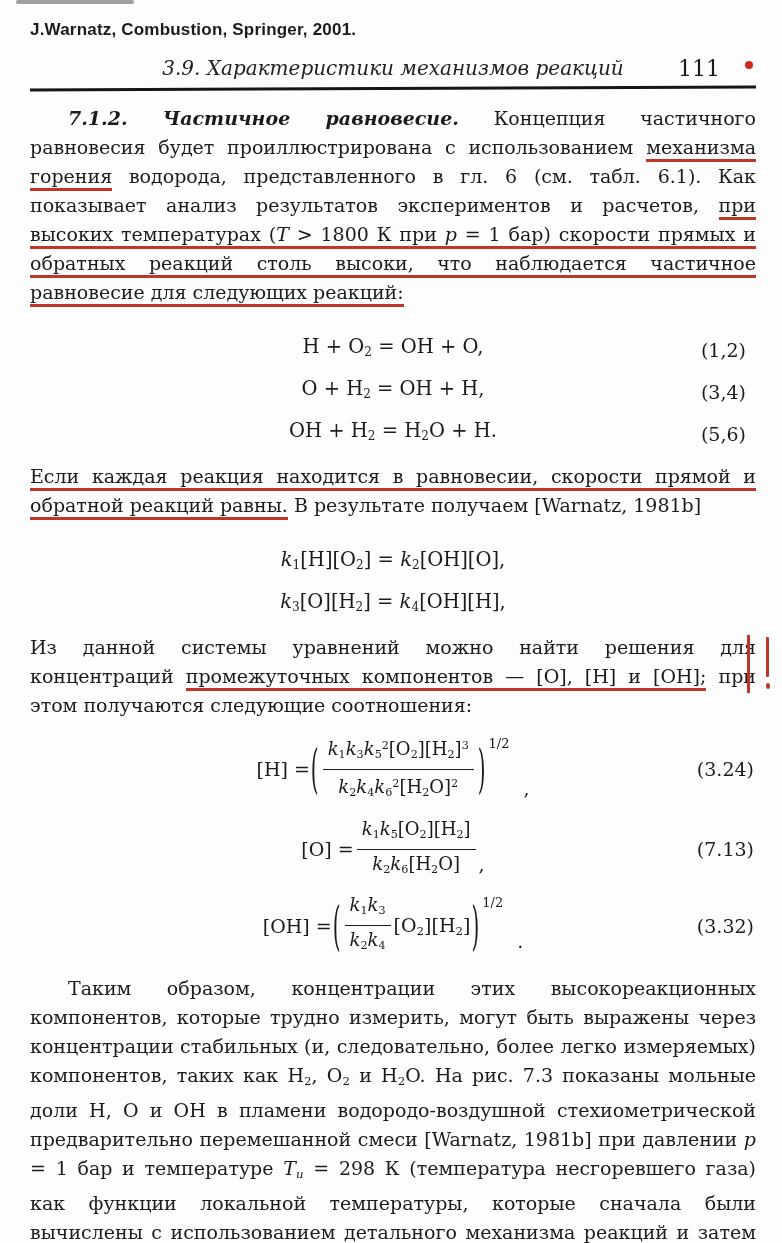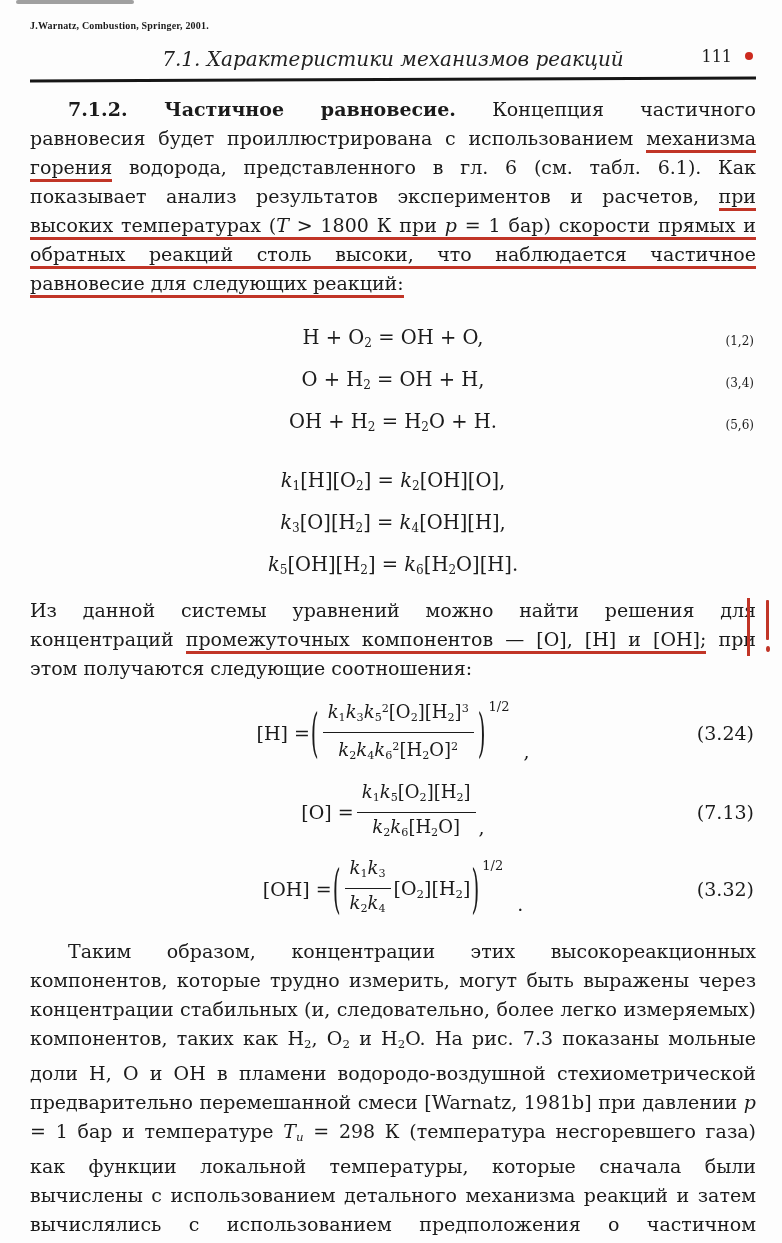--- a/index.html
+++ b/index.html
@@ -9,45 +9,45 @@
     min-height:1243px;
     background:#fdfdfd;
     font-family:"DejaVu Serif","Liberation Serif",serif;
     color:#1b1b1b;
     box-sizing:border-box;
     padding:20px 26px 20px 30px;
     overflow:hidden;
   }
   .scan-smudge{position:absolute;top:0;left:16px;width:118px;height:4px;background:#444;opacity:.5;border-radius:2px;}
   .attribution{
-    font-family:Liberation Serif, serif;
-    font-weight:bold;font-size:10px;letter-spacing:.2px;
+    font-family:Liberation Sans, sans-serif;
+    font-weight:bold;font-size:17px;letter-spacing:.2px;
   }
   .headrow{position:relative;margin-top:16px;height:26px;}
   .running-head{
     display:block;text-align:center;font-style:italic;font-size:20px;color:#222;
   }
-  .pagenum{position:absolute;right:24px;top:0;font-size:16px;font-style:normal;}
+  .pagenum{position:absolute;right:36px;top:0;font-size:22px;font-style:normal;}
   .reddot{position:absolute;right:3px;top:5px;width:8px;height:8px;border-radius:50%;background:#cc2a1e;}
   .headrule{height:3px;background:#161616;margin-top:5px;transform:rotate(-0.25deg);}
   .content{margin-top:14px;}
   .para{font-size:19px;line-height:29px;text-align:justify;margin:0;}
   .ind{text-indent:38px;}
   
-  .b{font-weight:bold;}
+  .b{font-weight:bold;font-style:italic;}
   .i{font-style:italic;}
   .u{border-bottom:3px solid #c13527;padding-bottom:1px;}
   .iu{font-style:italic;border-bottom:3px solid #c13527;padding-bottom:1px;}
   .sub{font-size:.62em;vertical-align:-0.25em;}
   .sup{font-size:.62em;vertical-align:.55em;}
   .isub{font-size:.62em;vertical-align:-0.25em;font-style:italic;}
   
   .eqblock{margin:26px 0 12px;}
   .crow{position:relative;text-align:center;font-size:19.5px;margin:9px 0;line-height:27px;}
-  .crow .eqnum{position:absolute;right:2px;top:50%;transform:translateY(-50%);font-size:12px;}
+  .crow .eqnum{position:absolute;right:10px;top:50%;transform:translateY(-50%);font-size:19px;}
   
   .fblock{margin:14px 0 16px;}
   .frow{position:relative;display:flex;align-items:center;justify-content:center;margin:12px 0;font-size:19px;min-height:58px;}
   .frow .eqnum{position:absolute;right:2px;top:50%;transform:translateY(-50%);font-size:19px;}
   .fbody{display:inline-flex;align-items:center;}
   .frac{display:inline-block;text-align:center;margin:0 3px;font-size:18px;line-height:24px;}
   .fr-num{display:block;border-bottom:1.5px solid #1b1b1b;padding:0 5px 2px;}
   .fr-den{display:block;padding:2px 5px 0;}
   .bigp{display:inline-block;transform:scaleY(2.6);font-size:20px;padding:0 1px;font-weight:400;}
   .pexp{font-size:13px;align-self:flex-start;margin:2px 14px 0 2px;}
@@ -61,21 +61,21 @@
 </style>
 </head>
 <body>
 
 <div class="page">
   <div class="scan-smudge"></div>
 
   <div class="attribution">J.Warnatz, Combustion, Springer, 2001.</div>
 
   <div class="headrow">
-    <span class="running-head">7.1. Характеристики механизмов реакций</span>
+    <span class="running-head">3.9. Характеристики механизмов реакций</span>
     <span class="pagenum">111</span>
     <span class="reddot"></span>
   </div>
   <div class="headrule"></div>
 
   <div class="content">
 
     <p class="para ind"><span class="b">7.1.2. Частичное равновесие.</span><span> Концепция частичного равновесия будет проиллюстрирована с использованием </span><span class="u">механизма горения</span><span> водорода, представленного в гл. 6 (см. табл. 6.1). Как показывает анализ результатов экспериментов и расчетов, </span><span class="u">при высоких температурах (</span><span class="iu">T</span><span class="u"> &gt; 1800 К при </span><span class="iu">p</span><span class="u"> = 1 бар) скорости прямых и обратных реакций столь высоки, что наблюдается частичное равновесие для следующих реакций:</span></p>
 
     <div class="eqblock">
@@ -86,25 +86,25 @@
       <div class="crow">
         <span><span>O + H</span><span class="sub">2</span><span> = OH + H,</span></span>
         <span class="eqnum">(3,4)</span>
       </div>
       <div class="crow">
         <span><span>OH + H</span><span class="sub">2</span><span> = H</span><span class="sub">2</span><span>O + H.</span></span>
         <span class="eqnum">(5,6)</span>
       </div>
     </div>
 
+    <p class="para"><span class="u">Если каждая реакция находится в равновесии, скорости прямой и обратной реакций равны.</span><span> В результате получаем [Warnatz, 1981b]</span></p>
 
     <div class="eqblock">
       <div class="crow"><span class="i">k</span><span class="sub">1</span><span>[H][O</span><span class="sub">2</span><span>] = </span><span class="i">k</span><span class="sub">2</span><span>[OH][O],</span></div>
       <div class="crow"><span class="i">k</span><span class="sub">3</span><span>[O][H</span><span class="sub">2</span><span>] = </span><span class="i">k</span><span class="sub">4</span><span>[OH][H],</span></div>
-      <div class="crow"><span class="i">k</span><span class="sub">5</span><span>[OH][H</span><span class="sub">2</span><span>] = </span><span class="i">k</span><span class="sub">6</span><span>[H</span><span class="sub">2</span><span>O][H].</span></div>
     </div>
 
     <div class="p3wrap">
       <p class="para"><span>Из данной системы уравнений можно найти решения для концентраций </span><span class="u">промежуточных компонентов — [O], [H] и [OH];</span><span> при этом получаются следующие соотношения:</span></p>
       <div class="mbar"></div>
       <div class="mexcl">
         <div class="mexcl-stroke"></div>
         <div class="mexcl-dot"></div>
       </div>
     </div>

